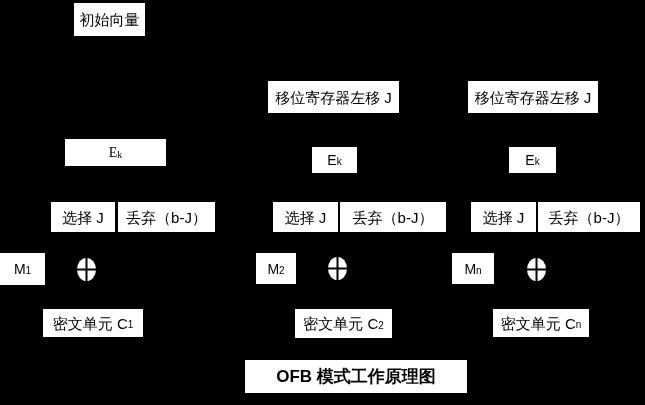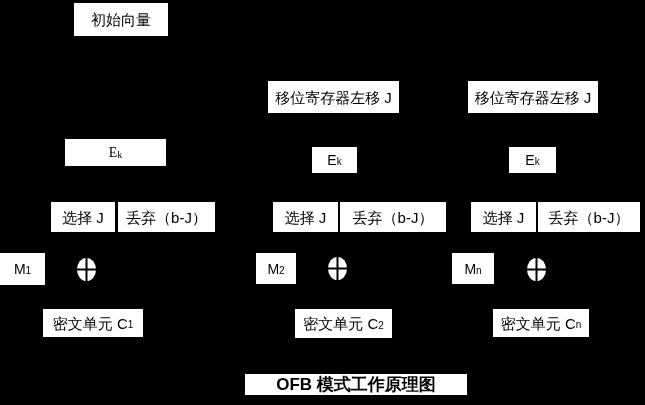--- a/index.html
+++ b/index.html
@@ -45,21 +45,21 @@
   .xor {
     position: absolute;
     display: block;
   }
 </style>
 </head>
 <body>
 
 <div id="stage">
 
-  <div class="box" style="left:74px; top:3px; width:94px; height:33px;">初始向量</div>
+  <div class="box" style="left:74px; top:3px; width:71px; height:33px;">初始向量</div>
 
 
   <div class="box serif small" style="left:65px; top:139px; width:101px; height:27px;">
     <span>E</span>
       <sub>k</sub>
   </div>
 
   <div class="box" style="left:51px; top:202px; width:64px; height:30px;">选择 J</div>
 
   <div class="box" style="left:118px; top:202px; width:97px; height:30px;">丢弃（b-J）</div>
@@ -127,15 +127,15 @@
     <ellipse cx="9.5" cy="11.5" rx="9.5" ry="11.5" fill="#ffffff"></ellipse>
     <line x1="9.5" y1="0" x2="9.5" y2="23" stroke="#000000" stroke-width="2"></line>
     <line x1="0" y1="11.5" x2="19" y2="11.5" stroke="#000000" stroke-width="2"></line>
   </svg>
 
   <div class="box" style="left:493px; top:309px; width:96px; height:28px;">
     <span>密文单元 C</span>
       <sub>n</sub>
   </div>
 
-  <div class="box title-box" style="left:245px; top:374px; width:222px; height:21px;">OFB 模式工作原理图</div>
+  <div class="box title-box" style="left:245px; top:360px; width:222px; height:33px;">OFB 模式工作原理图</div>
 
 </div>
 
 </body></html>

